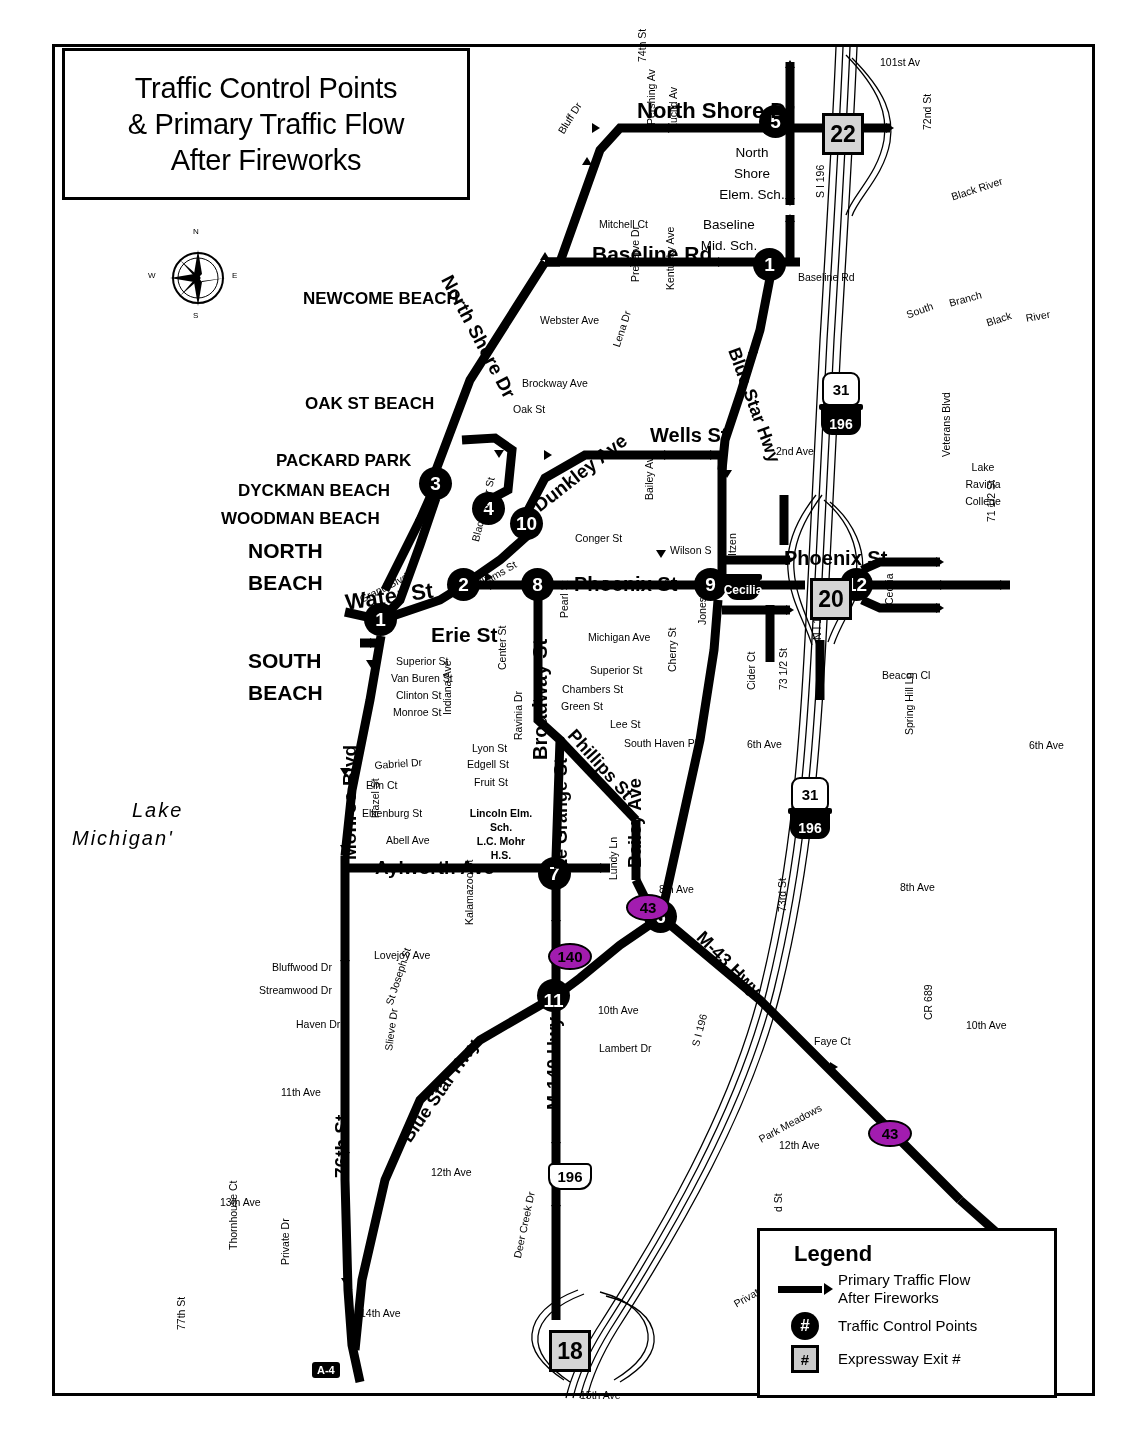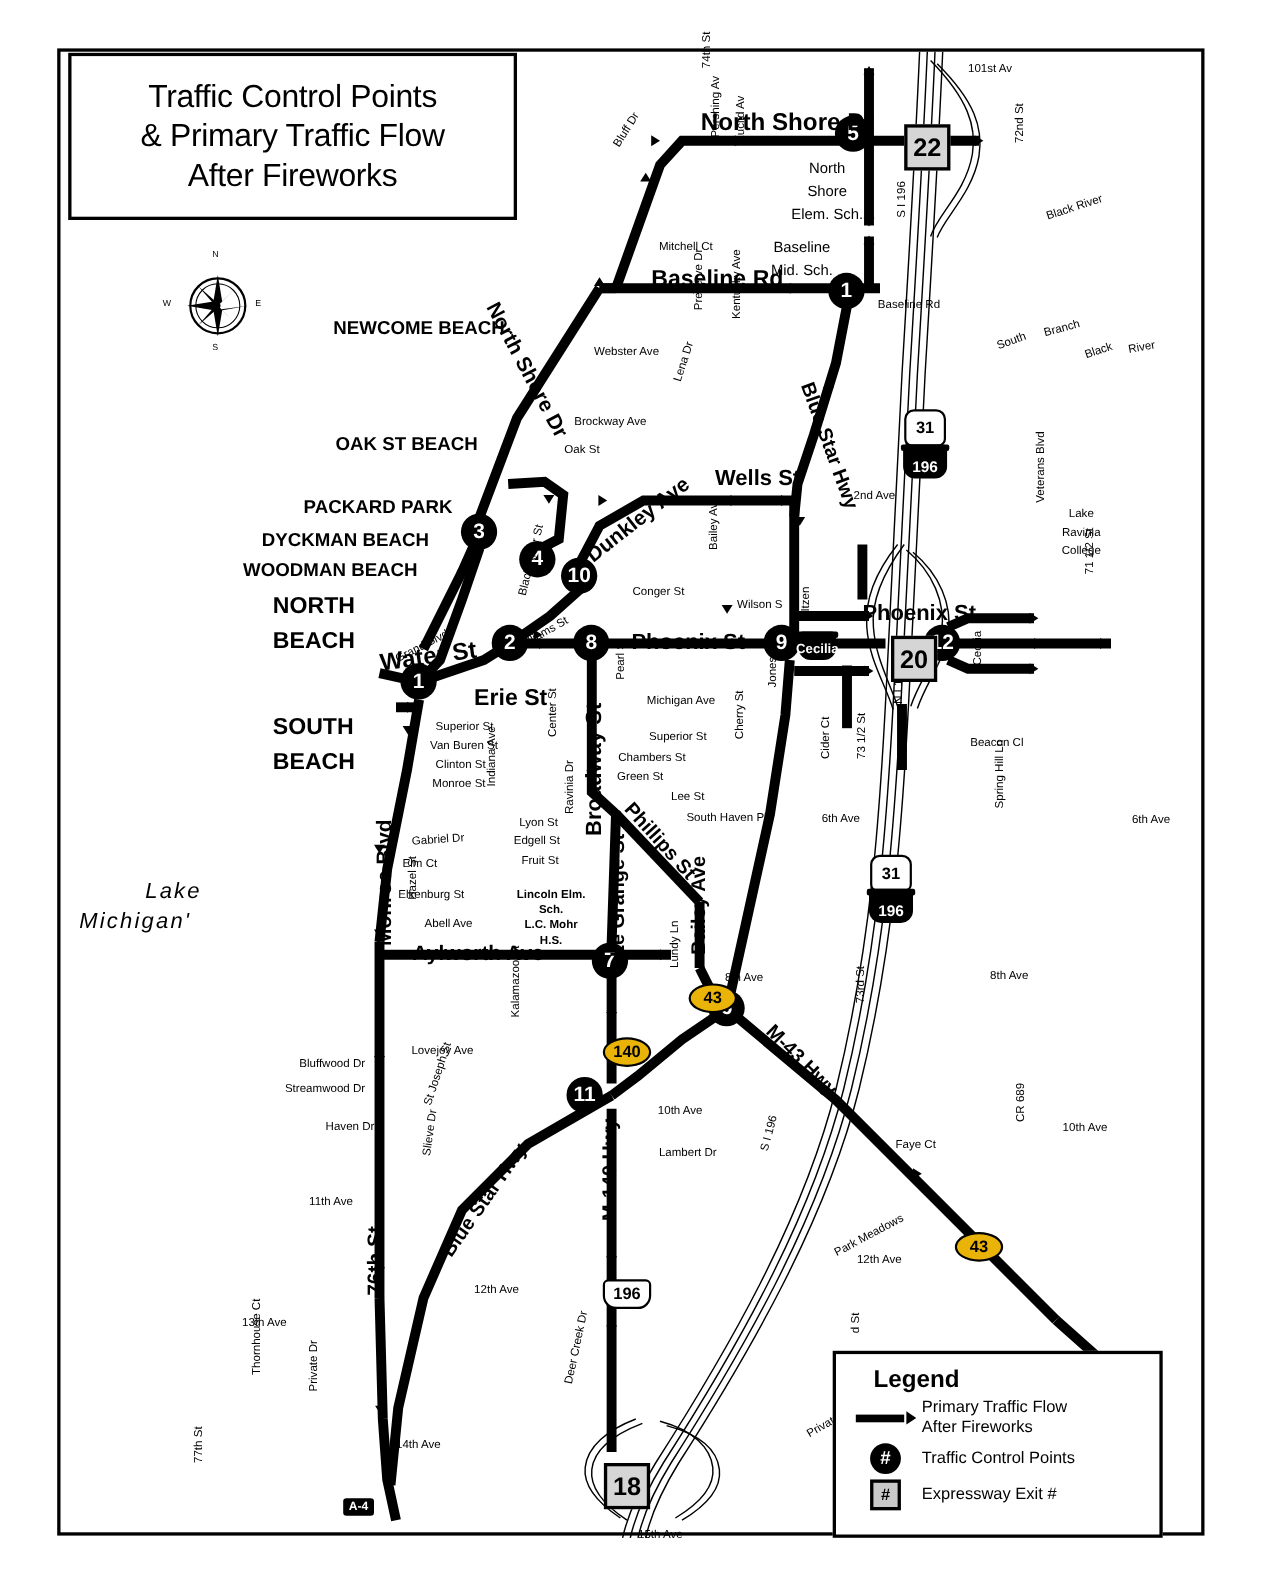--- a/index.html
+++ b/index.html
@@ -25,21 +25,21 @@
 
   
   .cp{position:absolute;width:33px;height:33px;border-radius:50%;background:#000;color:#fff;
       display:flex;align-items:center;justify-content:center;font-size:19px;font-weight:bold;z-index:30;}
 
   
   .exit{position:absolute;width:42px;height:42px;border:3.5px solid #000;background:#d5d5d5;color:#000;
         display:flex;align-items:center;justify-content:center;font-size:23px;font-weight:bold;z-index:30;box-sizing:border-box;}
 
   
-  .oval{position:absolute;width:44px;height:27px;border:2.2px solid #000;border-radius:50%;background:#eab308;
+  .oval{position:absolute;width:44px;height:27px;border:2.2px solid #000;border-radius:50%;background:#a21caf;
         display:flex;align-items:center;justify-content:center;font-size:15px;font-weight:bold;z-index:30;box-sizing:border-box;}
 
   
   .shield-us{position:absolute;width:38px;height:34px;background:#fff;border:2.2px solid #000;
      border-radius:9px 9px 7px 7px;display:flex;align-items:center;justify-content:center;
      font-size:15px;font-weight:bold;z-index:30;box-sizing:border-box;}
   
   .shield-i{position:absolute;width:40px;height:31px;background:#000;color:#fff;
      border-radius:4px 4px 11px 11px;display:flex;align-items:flex-end;justify-content:center;
      font-size:14px;font-weight:bold;z-index:30;box-sizing:border-box;padding-bottom:3px;}
@@ -372,21 +372,21 @@
     </div>
   <div class="cp" style="left:521px;top:568px;">
       <span>8</span>
     </div>
   <div class="cp" style="left:694px;top:568px;">
       <span>9</span>
     </div>
   <div class="cp" style="left:510px;top:507px;">
       <span>10</span>
     </div>
-  <div class="cp" style="left:515px;top:979px;">
+  <div class="cp" style="left:537px;top:979px;align-items:flex-end;">
       <span>11</span>
     </div>
   <div class="cp" style="left:840px;top:568px;">
       <span>12</span>
     </div>
   <div class="cp" style="left:753px;top:248px;">
       <span>1</span>
     </div>
 
   <div class="exit" style="left:822px;top:113px;">

